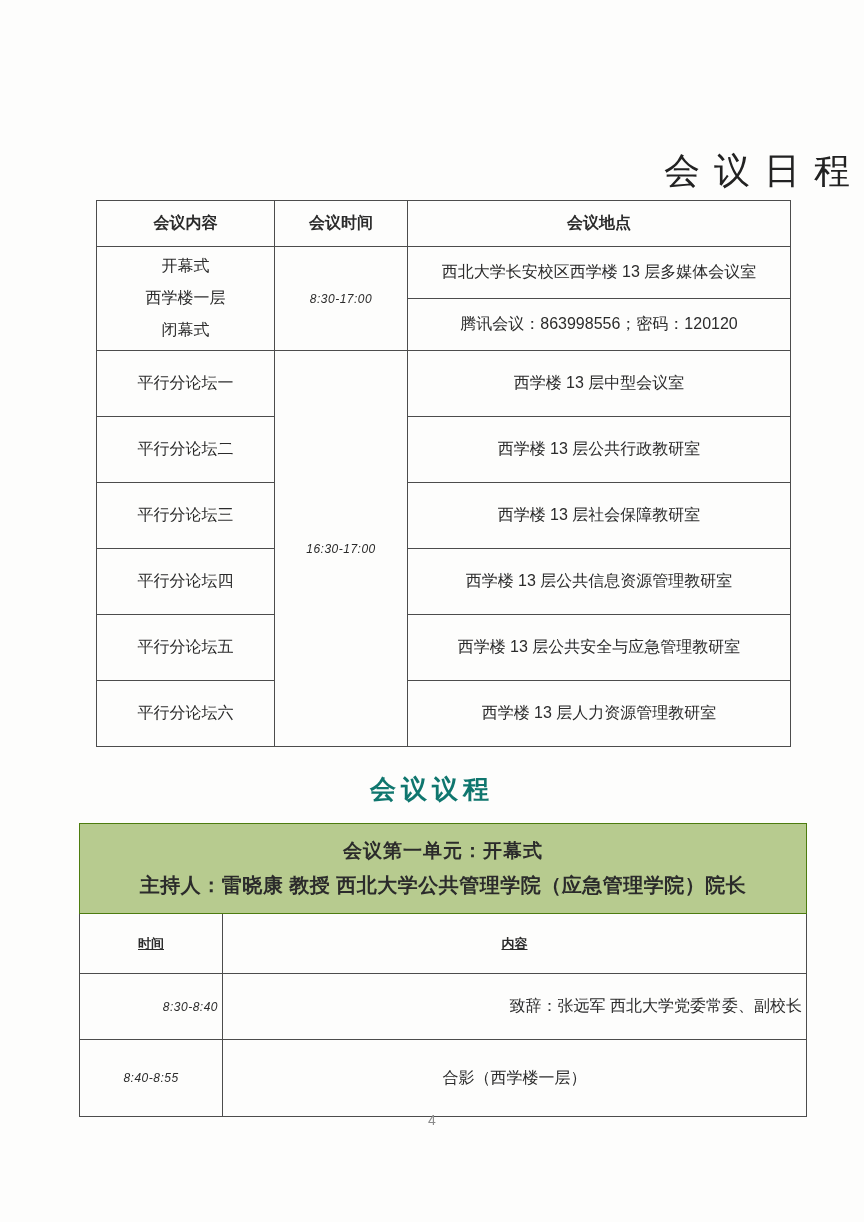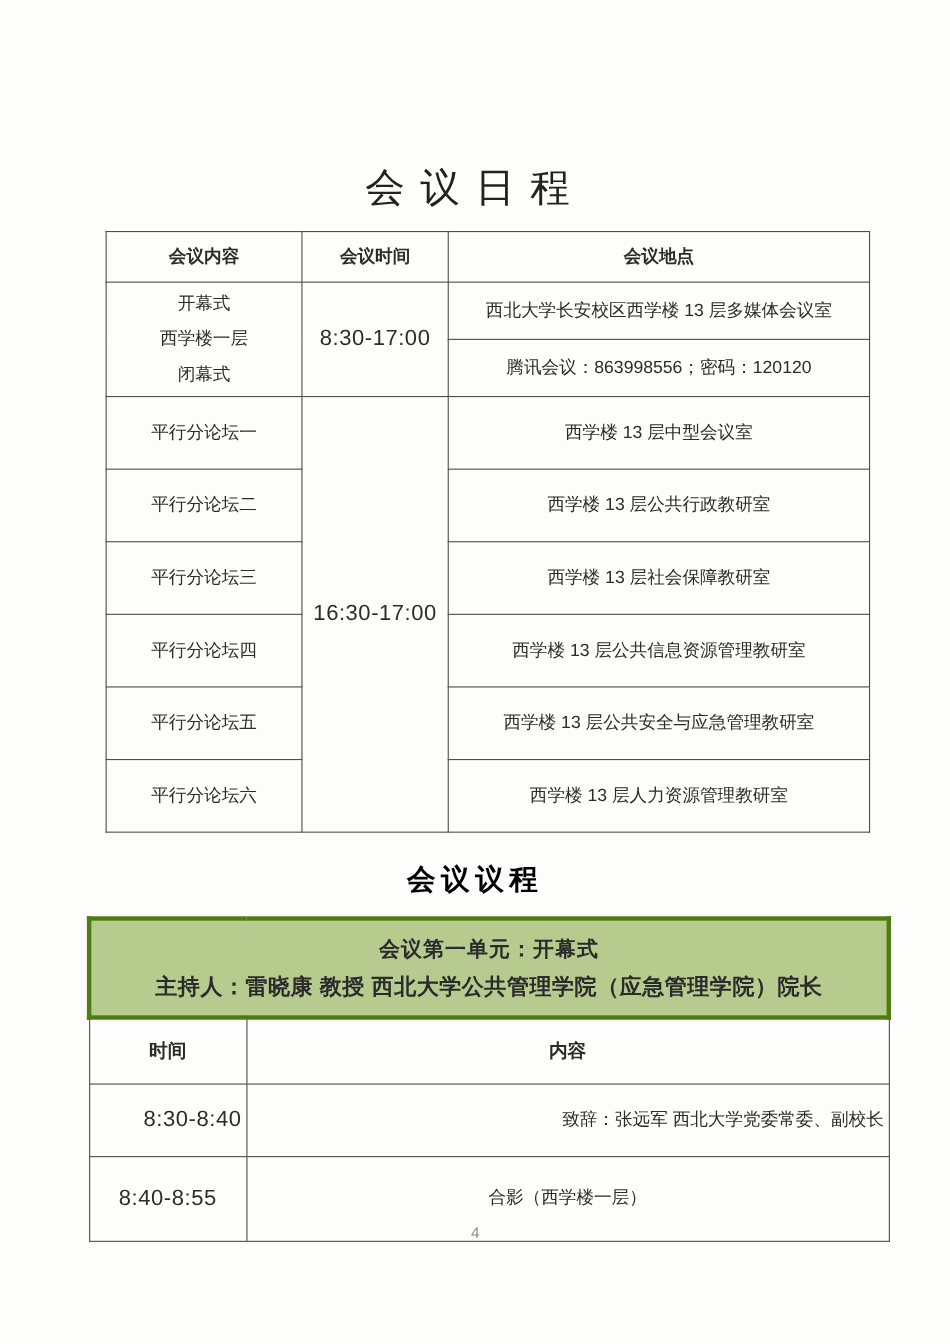--- a/index.html
+++ b/index.html
@@ -7,21 +7,21 @@
     width:864px;height:1222px;
     background:#fdfdfc;
     font-family:"Liberation Sans","DejaVu Sans",sans-serif;
     color:#2b2b2b;
     position:relative;
     overflow:hidden;
   }
   .doc-title{
     margin:0;
     padding-top:150px;
-    text-align:center;
+    text-align:right;
     font-size:36px;
     font-weight:500;
     letter-spacing:14px;
     color:#222;
     line-height:42px;
   }
   table{
     border-collapse:collapse;
     table-layout:fixed;
   }
@@ -30,75 +30,75 @@
     text-align:center;
     vertical-align:middle;
     font-size:16px;
     font-weight:normal;
     padding:0 4px;
     box-sizing:border-box;
   }
   
   .schedule{
     margin-left:96px;
-    margin-top:18px;
+    margin-top:8px;
     width:694px;
     padding-left:40px;
   }
   .schedule col.c1{width:178px;}
   .schedule col.c2{width:133px;}
   .schedule col.c3{width:383px;}
   .schedule tr.head th{height:46px;font-weight:bold;font-size:16px;}
   .schedule td.sub-loc{height:52px;}
   .schedule td.forum-row{height:66px;}
   .plenary-content{
     height:98px;
   }
   .plenary-content .lines{
     display:flex;
     flex-direction:column;
     justify-content:space-around;
     height:96px;
   }
-  .time-cell{font-size:20px;letter-spacing:0.5px;}
+  .time-cell{font-size:12px;letter-spacing:0.5px;font-style:italic;}
   
   .agenda-title{
     margin:0;
     margin-top:26px;
     text-align:center;
     font-size:26px;
     font-weight:bold;
     letter-spacing:5px;
-    color:#000000;
+    color:#0f766e;
     line-height:32px;
   }
   .agenda{
     margin-left:79px;
     margin-top:18px;
     width:727px;
   }
   .agenda col.t{width:143px;}
   .agenda col.c{width:584px;}
   .agenda td.session-cell{
     background:#b7cb8f;
     height:90px;
-    border:4px solid #4d7c0f;
+    border:1px solid #4d7c0f;
   }
   .session-title{
     font-size:19px;
     font-weight:bold;
     letter-spacing:1px;
     margin-bottom:8px;
   }
   .session-host{
     font-size:20px;
     font-weight:600;
     letter-spacing:0.5px;
   }
-  .agenda tr.head th{height:60px;font-weight:bold;font-size:17px;}
+  .agenda tr.head th{height:60px;font-weight:bold;font-size:13px;text-decoration:underline;}
   .agenda td.row1{height:66px;text-align:right;}
   .agenda td.row2{height:77px;}
   .page-number{
     position:absolute;
     left:0;right:0;
     top:1112px;
     text-align:center;
     font-size:14px;
     color:#8a8a8a;
   }

